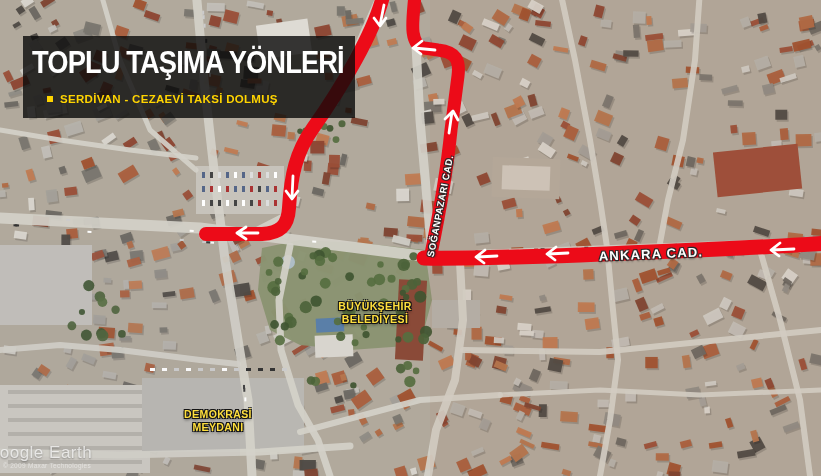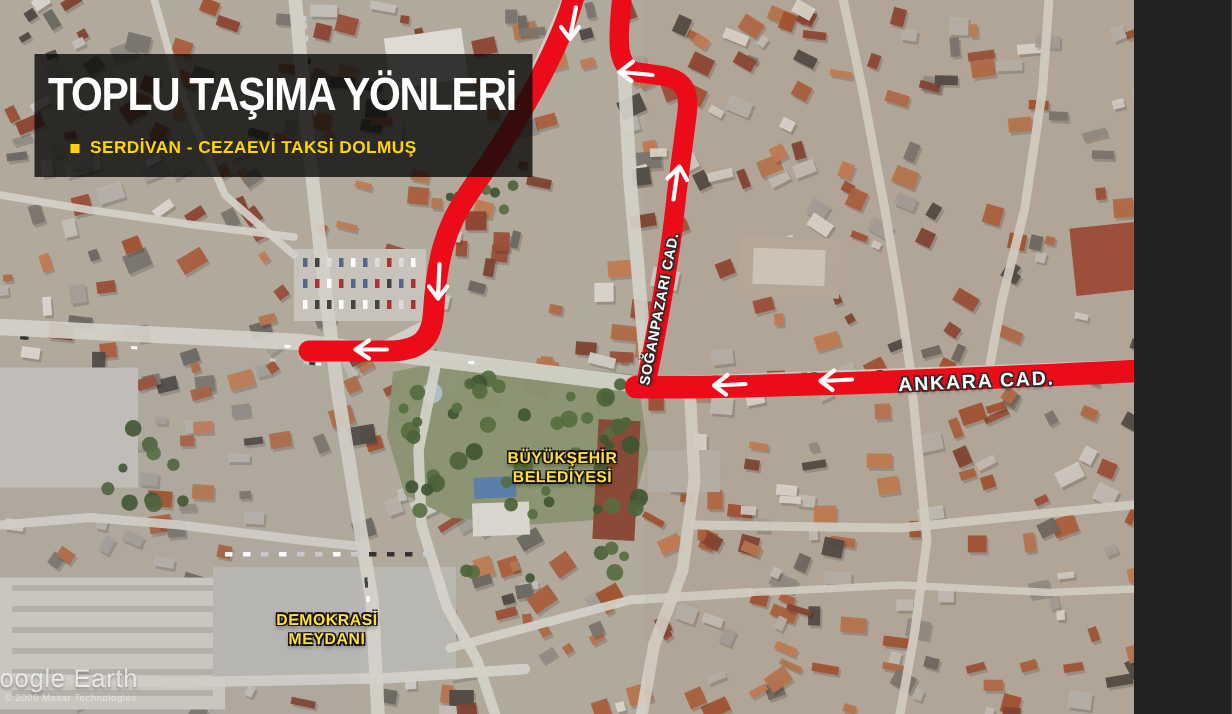--- a/index.html
+++ b/index.html
@@ -1,16 +1,16 @@
 <!DOCTYPE html>
 <html style="--route-red: #ec0b18; --arrow-white: #ffffff; --label-yellow: #ffdf3d; --legend-yellow: #ffd400; --panel-bg: rgba(10,10,10,0.8);"><head>
 <meta charset="utf-8">
 <style>
   html,body{margin:0;padding:0;background:#222;}
-  .stage{position:relative;width:756px;height:476px;overflow:hidden;
+  .stage{position:relative;width:821px;height:476px;overflow:hidden;
          font-family:"Liberation Sans",sans-serif;background:#b1a99c;}
   .stage svg{position:absolute;left:0;top:0;}
 
   
   .title-panel{position:absolute;left:23px;top:36px;width:332px;height:82px;
                background:var(--panel-bg,rgba(10,10,10,.8));z-index:40;}
   .title-panel h1{margin:0;position:absolute;left:9px;top:9px;white-space:nowrap;
         color:#fff;font-size:31px;font-weight:900;letter-spacing:-1px;
         transform:scaleX(.88);transform-origin:left center;}
   .legend-row{position:absolute;left:24px;top:57px;display:flex;align-items:center;gap:7px;}

